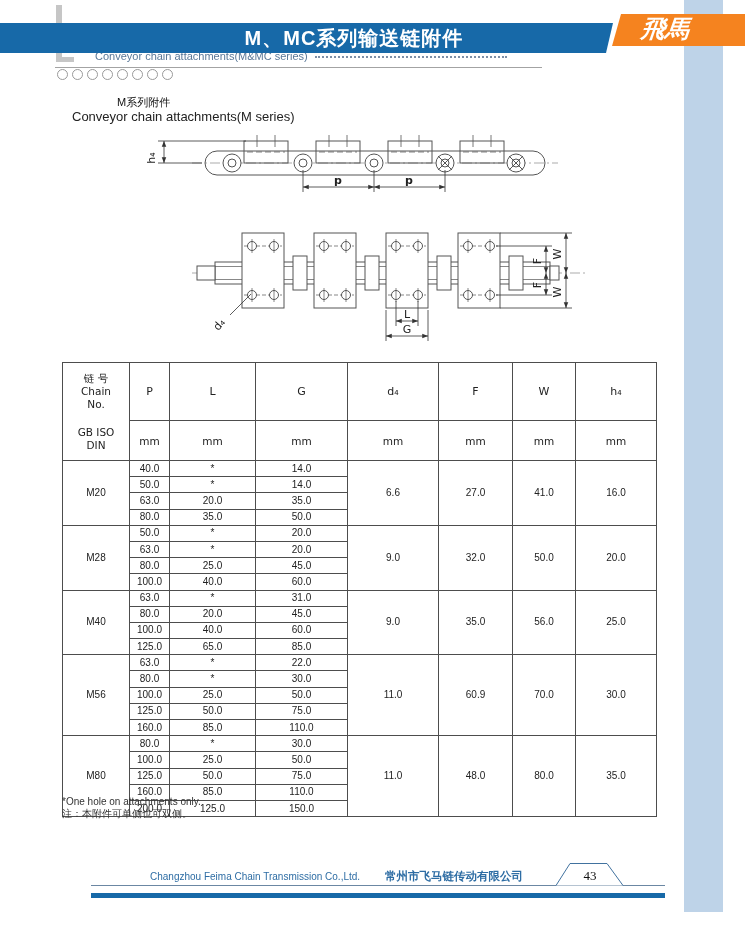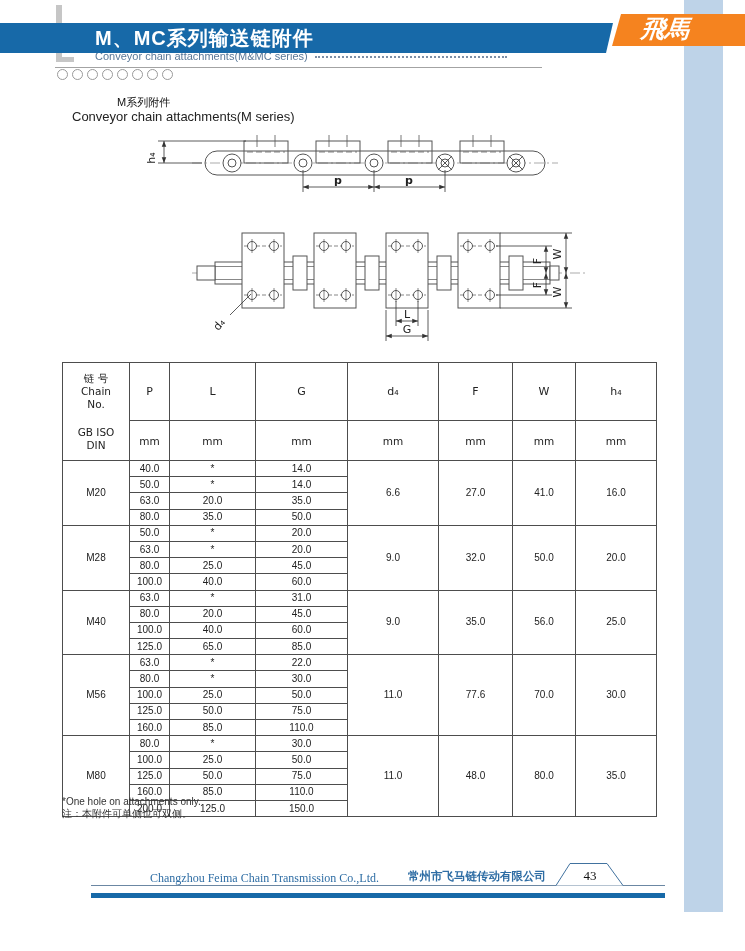--- a/index.html
+++ b/index.html
@@ -7,21 +7,21 @@
         font-family:"Liberation Sans",sans-serif;color:#222;}
 
   
   .side-bar{position:absolute;left:684px;top:0;width:39px;height:912px;background:#bed3e8;z-index:1;}
 
   
   .bracket-v{position:absolute;left:56px;top:5px;width:6px;height:57px;background:#c6c6c6;z-index:2;}
   .bracket-h{position:absolute;left:56px;top:57px;width:18px;height:5px;background:#c6c6c6;z-index:2;}
   .banner-blue{position:absolute;left:0;top:23px;width:613px;height:30px;background:#1769a8;z-index:3;
       clip-path:polygon(0 0,100% 0,calc(100% - 7px) 100%,0 100%);}
-  .banner-title{padding-left:95px;line-height:30px;color:#fff;font-size:20px;font-weight:bold;letter-spacing:1px;white-space:nowrap;}
+  .banner-title{padding-left:95px;line-height:30px;color:#fff;font-size:20px;font-weight:bold;letter-spacing:1px;white-space:nowrap;text-align:center;}
   .banner-orange{position:absolute;left:611px;top:14px;width:134px;height:32px;background:#f5831f;z-index:4;
       clip-path:polygon(10px 0,100% 0,100% 100%,1px 100%);}
   .logo-text{padding-left:30px;line-height:30px;color:#fff;font-size:24px;font-weight:bold;font-style:italic;
       transform:skewX(-6deg);font-family:"Liberation Serif",serif;white-space:nowrap;}
   .subtitle-row{position:absolute;left:95px;top:50px;display:flex;align-items:flex-end;z-index:2;}
   .subtitle-text{font-family:Liberation Sans, sans-serif;font-size:11px;color:#5a7898;white-space:nowrap;}
   .dotted-leader{display:inline-block;width:192px;border-bottom:2px dotted #7d8fa6;margin-left:7px;margin-bottom:4px;}
   .subtitle-underline{position:absolute;left:55px;top:67px;width:487px;height:1px;background:#a3a3a3;}
   .circles-row{position:absolute;left:57px;top:69px;display:flex;gap:4px;}
   .circles-row span{width:11px;height:11px;border:1.5px solid #9a9a9a;border-radius:50%;box-sizing:border-box;}
@@ -46,22 +46,22 @@
   .chain-th .gap{height:15px;}
   tbody td{font-size:10px;height:15.2px;line-height:1;}
 
   
   .notes{position:absolute;left:62px;top:796px;line-height:11px;}
   .notes div{font-size:10px;color:#333;margin-bottom:1px;}
 
   
   .footer-line-thin{position:absolute;left:91px;top:885px;width:574px;height:1px;background:#6b87a3;}
   .footer-line-thick{position:absolute;left:91px;top:893px;width:574px;height:5px;background:#1769a8;}
-  .footer-en{position:absolute;left:150px;top:871px;font-family:Liberation Serif, serif;font-size:12px;color:#2e6da4;}
-  .footer-cn{position:absolute;left:385px;top:869px;font-family:"Liberation Serif",serif;font-size:11.5px;font-weight:bold;color:#2e6da4;margin-left:23px;}
+  .footer-en{position:absolute;left:150px;top:871px;font-family:Liberation Sans, sans-serif;font-size:10px;color:#2e6da4;}
+  .footer-cn{position:absolute;left:385px;top:869px;font-family:"Liberation Serif",serif;font-size:11.5px;font-weight:bold;color:#2e6da4;}
   .page-tab{position:absolute;left:554px;top:862px;z-index:2;}
   .page-tab text{font-family:"Liberation Serif",serif;font-size:13px;fill:#111;}
 </style>
 </head>
 <body>
 
 <div class="page">
 
   <div class="side-bar"></div>
 
@@ -375,21 +375,21 @@
             <td>125.0</td>
             <td>65.0</td>
             <td>85.0</td>
           </tr>
           <tr>
             <td rowspan="5">M56</td>
             <td>63.0</td>
             <td>*</td>
             <td>22.0</td>
             <td rowspan="5">11.0</td>
-            <td rowspan="5">77.6</td>
+            <td rowspan="5">60.9</td>
             <td rowspan="5">70.0</td>
             <td rowspan="5">30.0</td>
           </tr>
           <tr>
             <td>80.0</td>
             <td>*</td>
             <td>30.0</td>
           </tr>
           <tr>
             <td>100.0</td>

